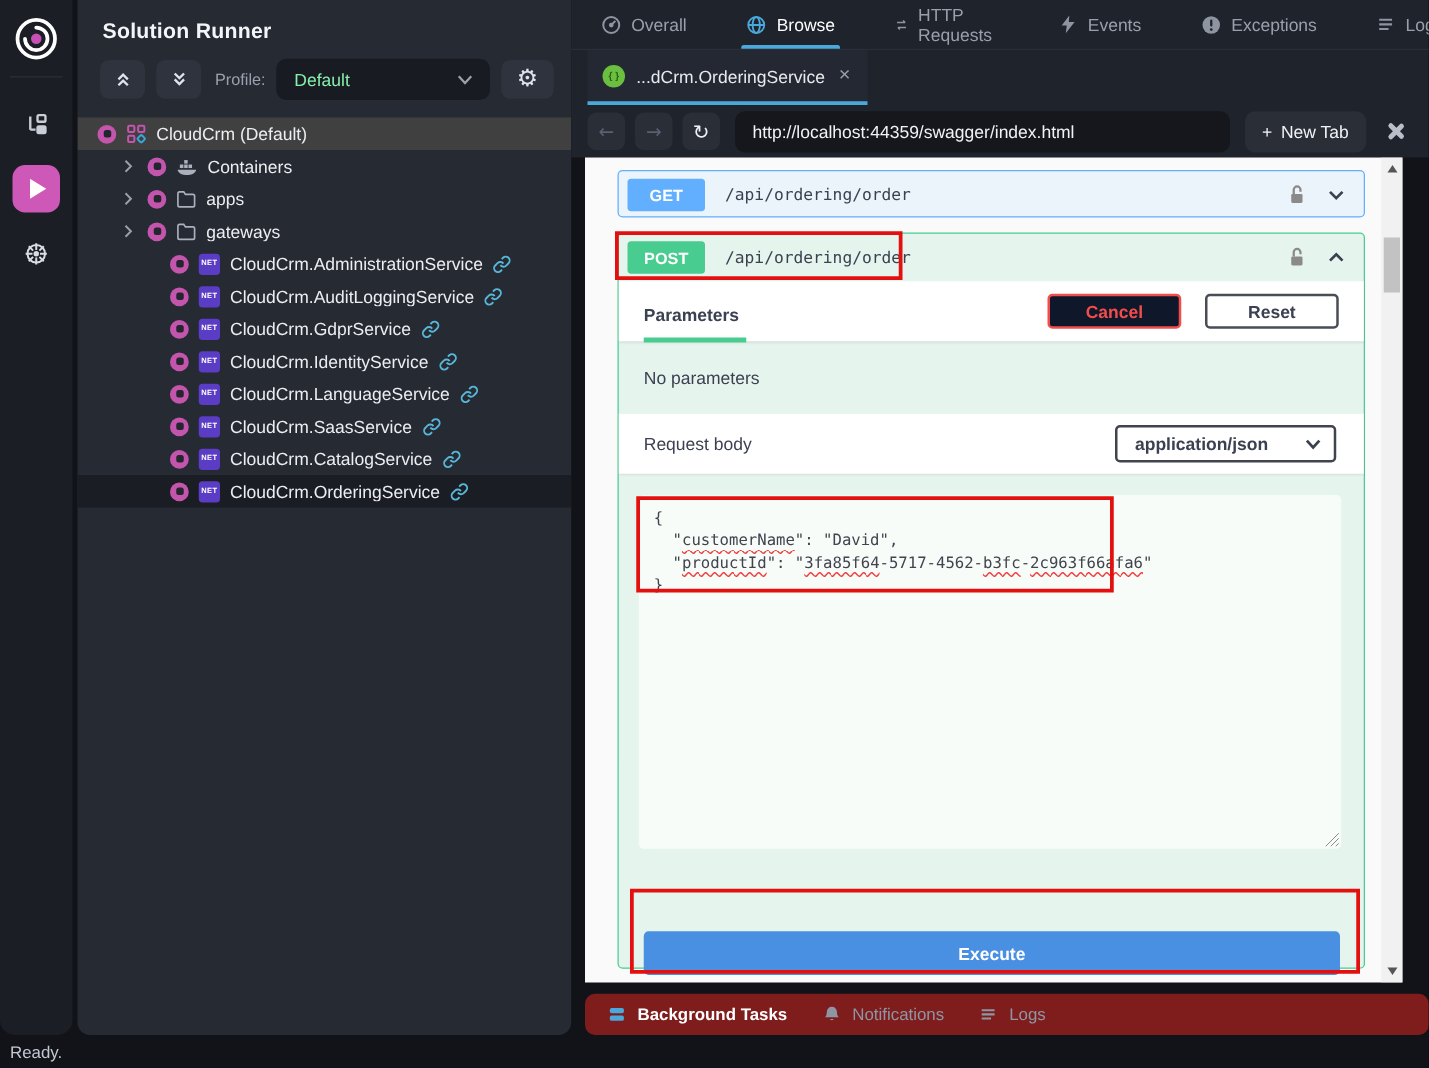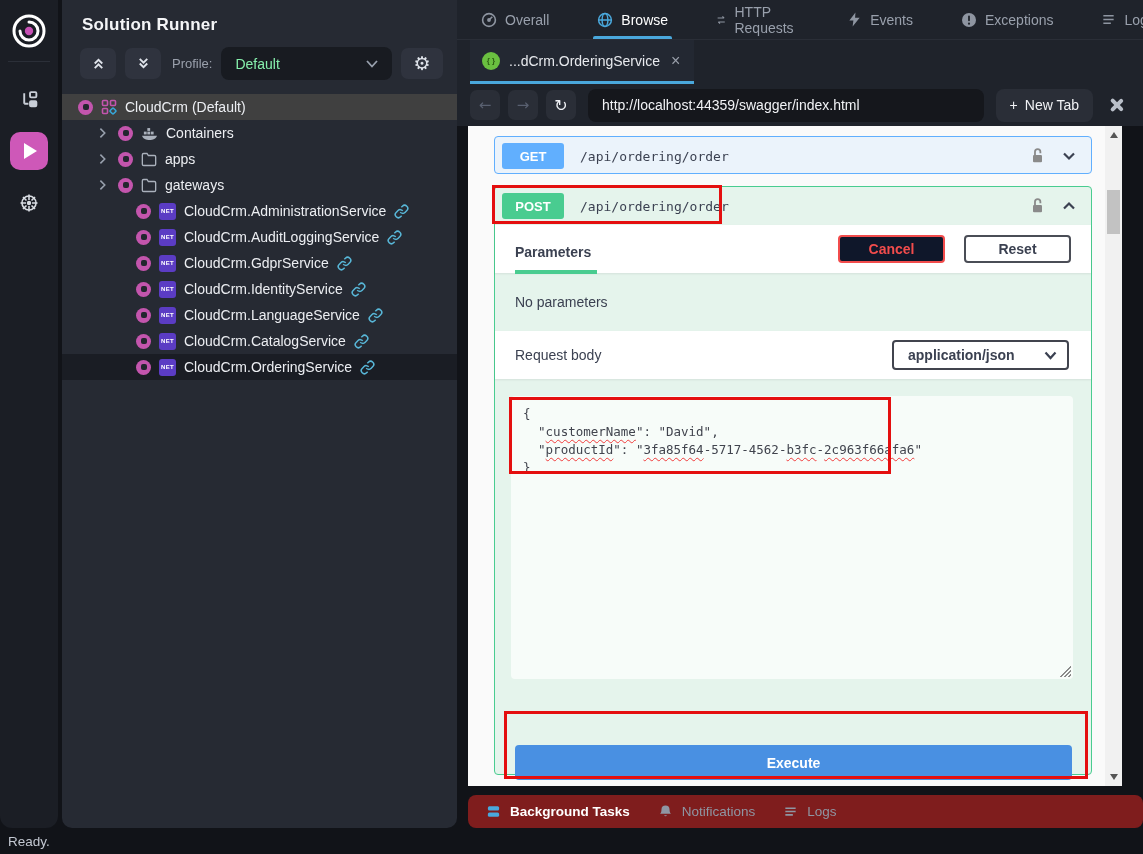--- a/index.html
+++ b/index.html
@@ -301,20 +301,29 @@
       <span class="net-badge">NET</span>
       <span class="tlabel">CloudCrm.LanguageService</span>
       <svg width="15" height="15" viewBox="0 0 24 24" fill="none" stroke="#58b7d8" stroke-width="2.4">
         <path d="M10 13a5 5 0 0 0 7.54.54l3-3a5 5 0 0 0-7.07-7.07l-1.72 1.71"></path>
         <path d="M14 11a5 5 0 0 0-7.54-.54l-3 3a5 5 0 0 0 7.07 7.07l1.71-1.71"></path>
       </svg>
     </div>
     <div class="trow lvl2">
       <span class="donut"></span>
       <span class="net-badge">NET</span>
+      <span class="tlabel">CloudCrm.SaasService</span>
+      <svg width="15" height="15" viewBox="0 0 24 24" fill="none" stroke="#58b7d8" stroke-width="2.4">
+        <path d="M10 13a5 5 0 0 0 7.54.54l3-3a5 5 0 0 0-7.07-7.07l-1.72 1.71"></path>
+        <path d="M14 11a5 5 0 0 0-7.54-.54l-3 3a5 5 0 0 0 7.07 7.07l1.71-1.71"></path>
+      </svg>
+    </div>
+    <div class="trow lvl2">
+      <span class="donut"></span>
+      <span class="net-badge">NET</span>
       <span class="tlabel">CloudCrm.CatalogService</span>
       <svg width="15" height="15" viewBox="0 0 24 24" fill="none" stroke="#58b7d8" stroke-width="2.4">
         <path d="M10 13a5 5 0 0 0 7.54.54l3-3a5 5 0 0 0-7.07-7.07l-1.72 1.71"></path>
         <path d="M14 11a5 5 0 0 0-7.54-.54l-3 3a5 5 0 0 0 7.07 7.07l1.71-1.71"></path>
       </svg>
     </div>
     <div class="trow lvl2 selected">
       <span class="donut"></span>
       <span class="net-badge">NET</span>
       <span class="tlabel">CloudCrm.OrderingService</span>

